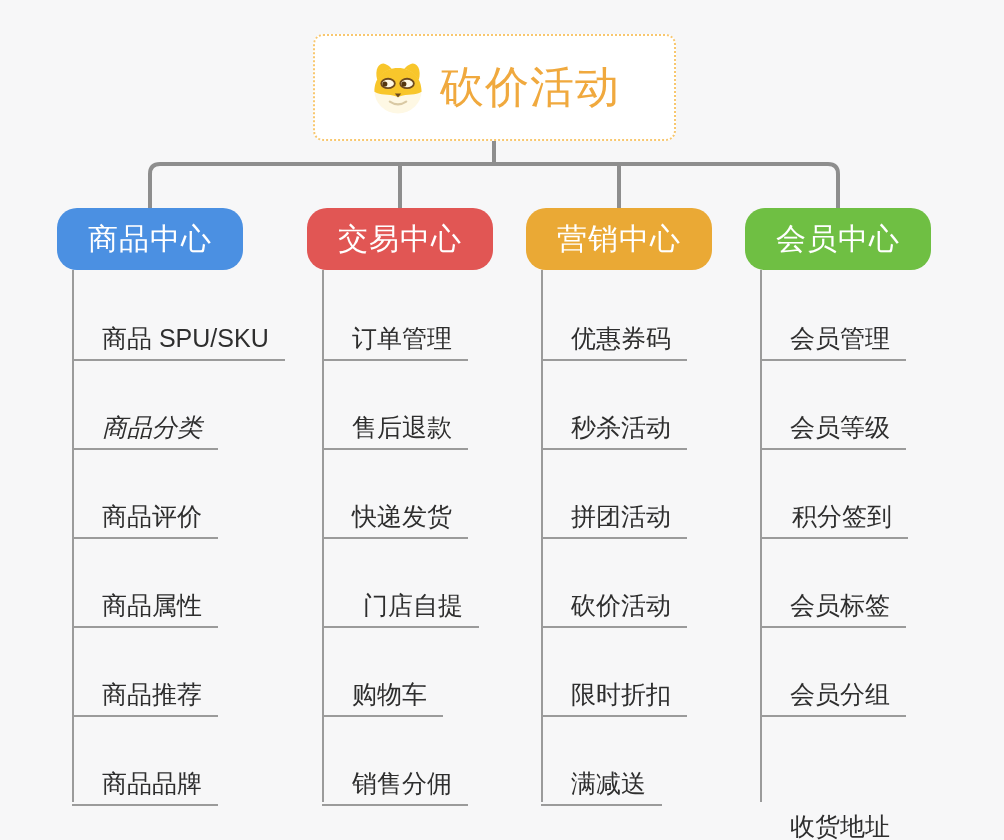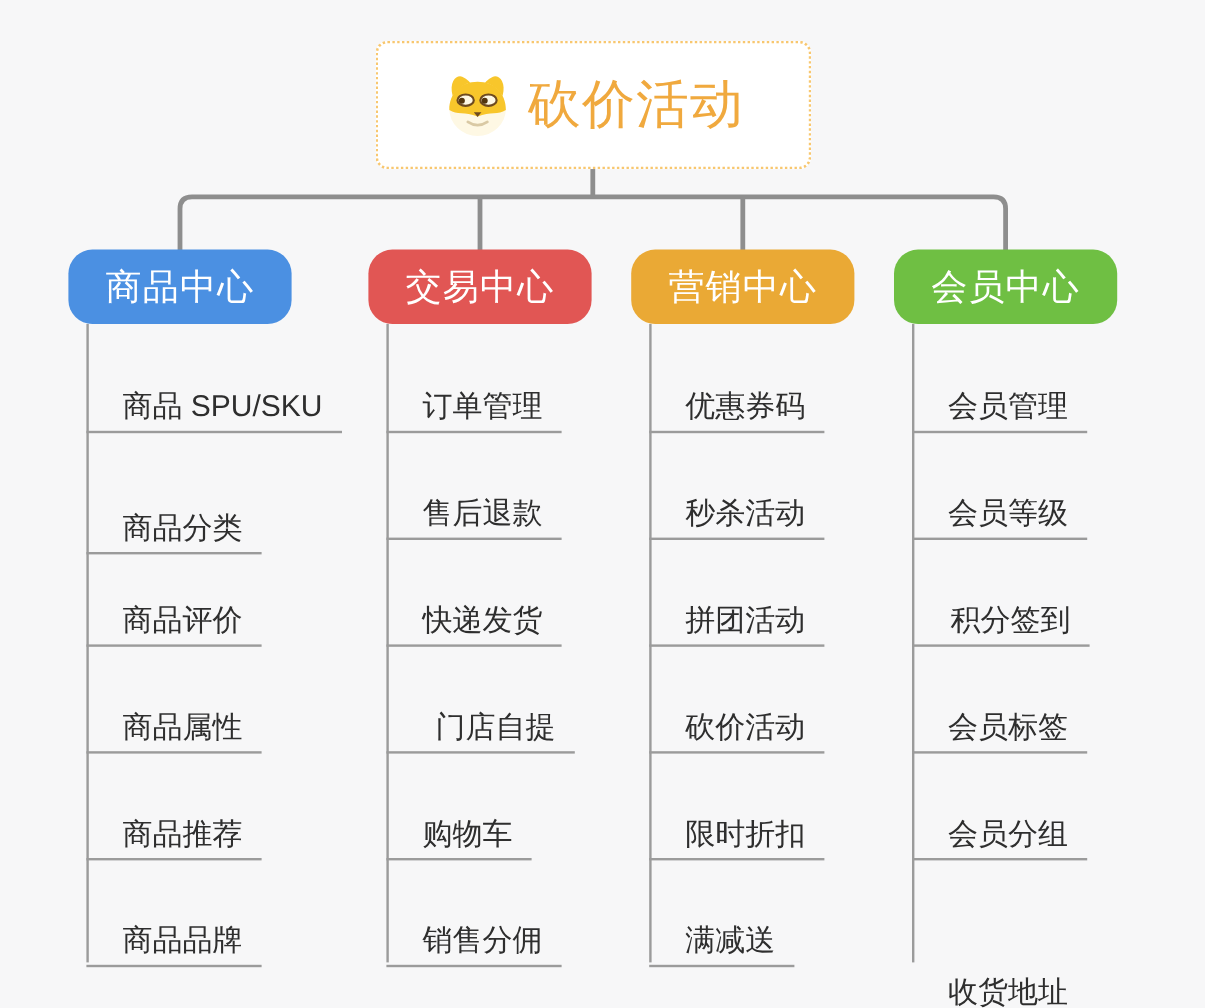--- a/index.html
+++ b/index.html
@@ -91,21 +91,21 @@
       <path d="M28.5 35 h7 l-3.5 4.5 Z" fill="#6e4a1f"></path>
       <path d="M23 44 Q32 50 41 44" fill="none" stroke="#d9c9a4" stroke-width="2.5" stroke-linecap="round"></path>
     </svg>
     <span class="root-label">砍价活动</span>
   </div>
 
   <div>
       <div class="branch-header" style="left: 57px; background: rgb(75, 144, 226);">商品中心</div>
       <div class="branch-trunk" style="left: 72px; top: 270px; height: 532px;"></div>
       <div class="leaf-item" style="left: 72px; top: 315px;">商品 SPU/SKU</div>
-      <div class="leaf-item" style="left: 72px; top: 416px;">商品分类</div>
+      <div class="leaf-item" style="left: 72px; top: 404px; font-style: italic;">商品分类</div>
       <div class="leaf-item" style="left: 72px; top: 493px;">商品评价</div>
       <div class="leaf-item" style="left: 72px; top: 582px; font-family: Liberation Serif, serif;">商品属性</div>
       <div class="leaf-item" style="left: 72px; top: 671px;">商品推荐</div>
       <div class="leaf-item" style="left: 72px; top: 760px;">商品品牌</div>
       <div class="branch-header" style="left: 307px; background: rgb(225, 86, 84);">交易中心</div>
       <div class="branch-trunk" style="left: 322px; top: 270px; height: 532px;"></div>
       <div class="leaf-item" style="left: 322px; top: 315px;">订单管理</div>
       <div class="leaf-item" style="left: 322px; top: 404px;">售后退款</div>
       <div class="leaf-item" style="left: 322px; top: 493px;">快递发货</div>
       <div class="leaf-item" style="left: 322px; top: 582px; padding-left: 41px;">门店自提</div>

